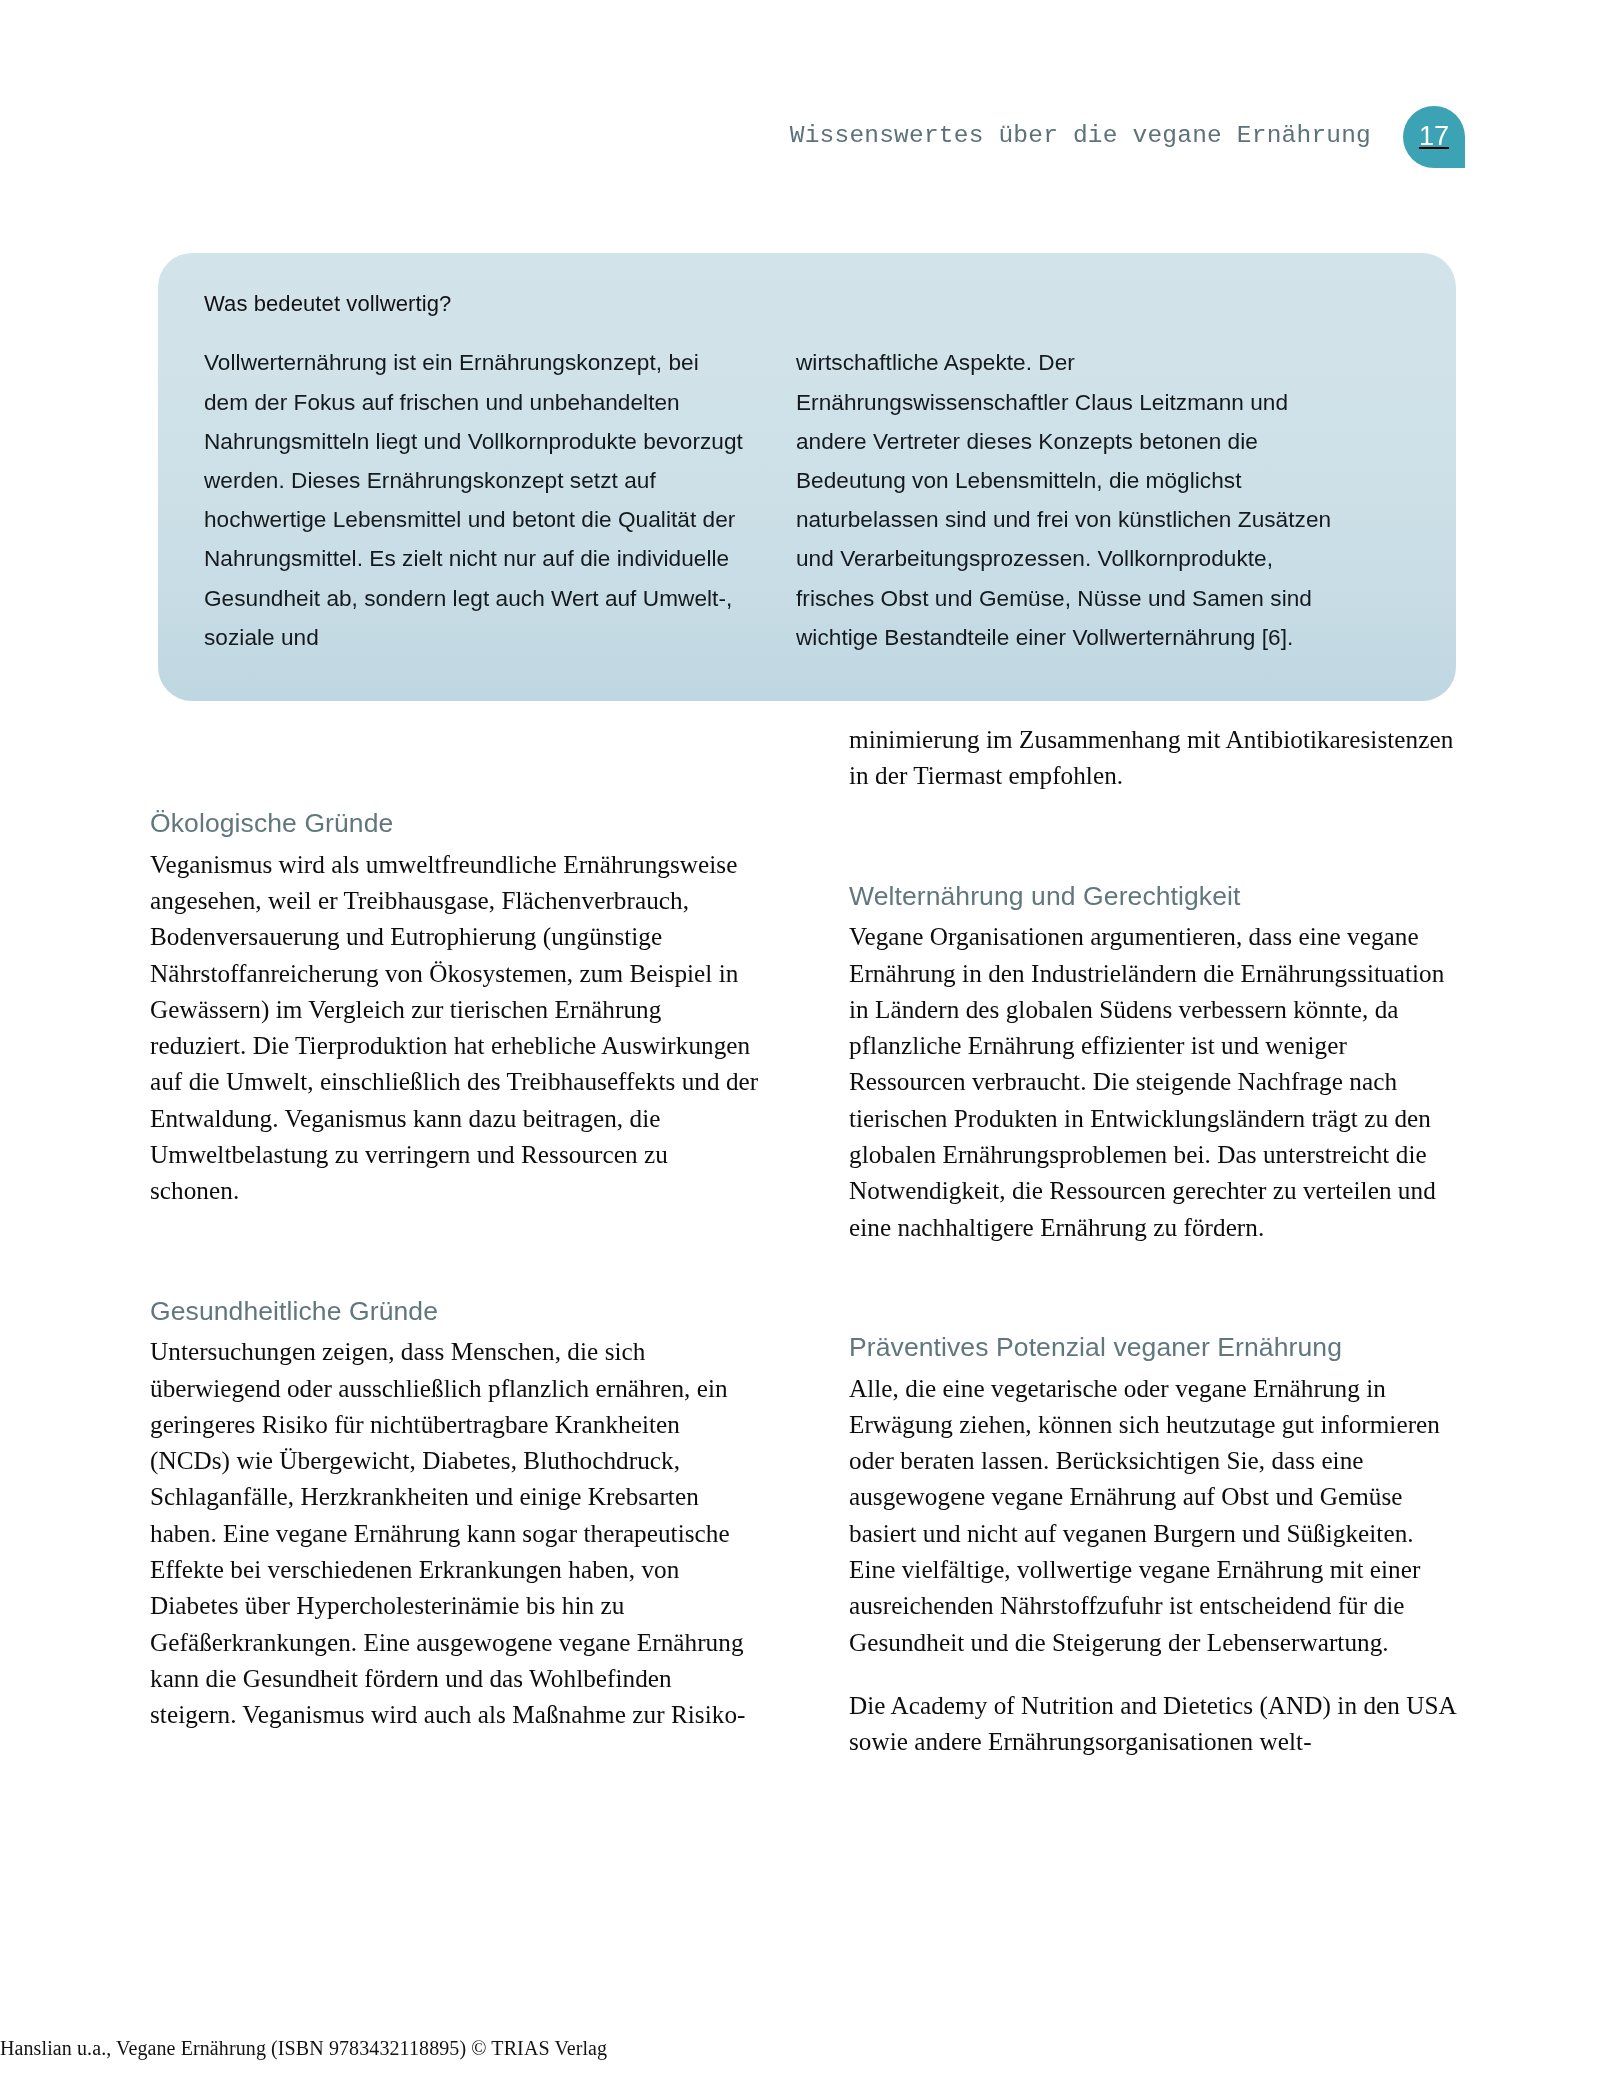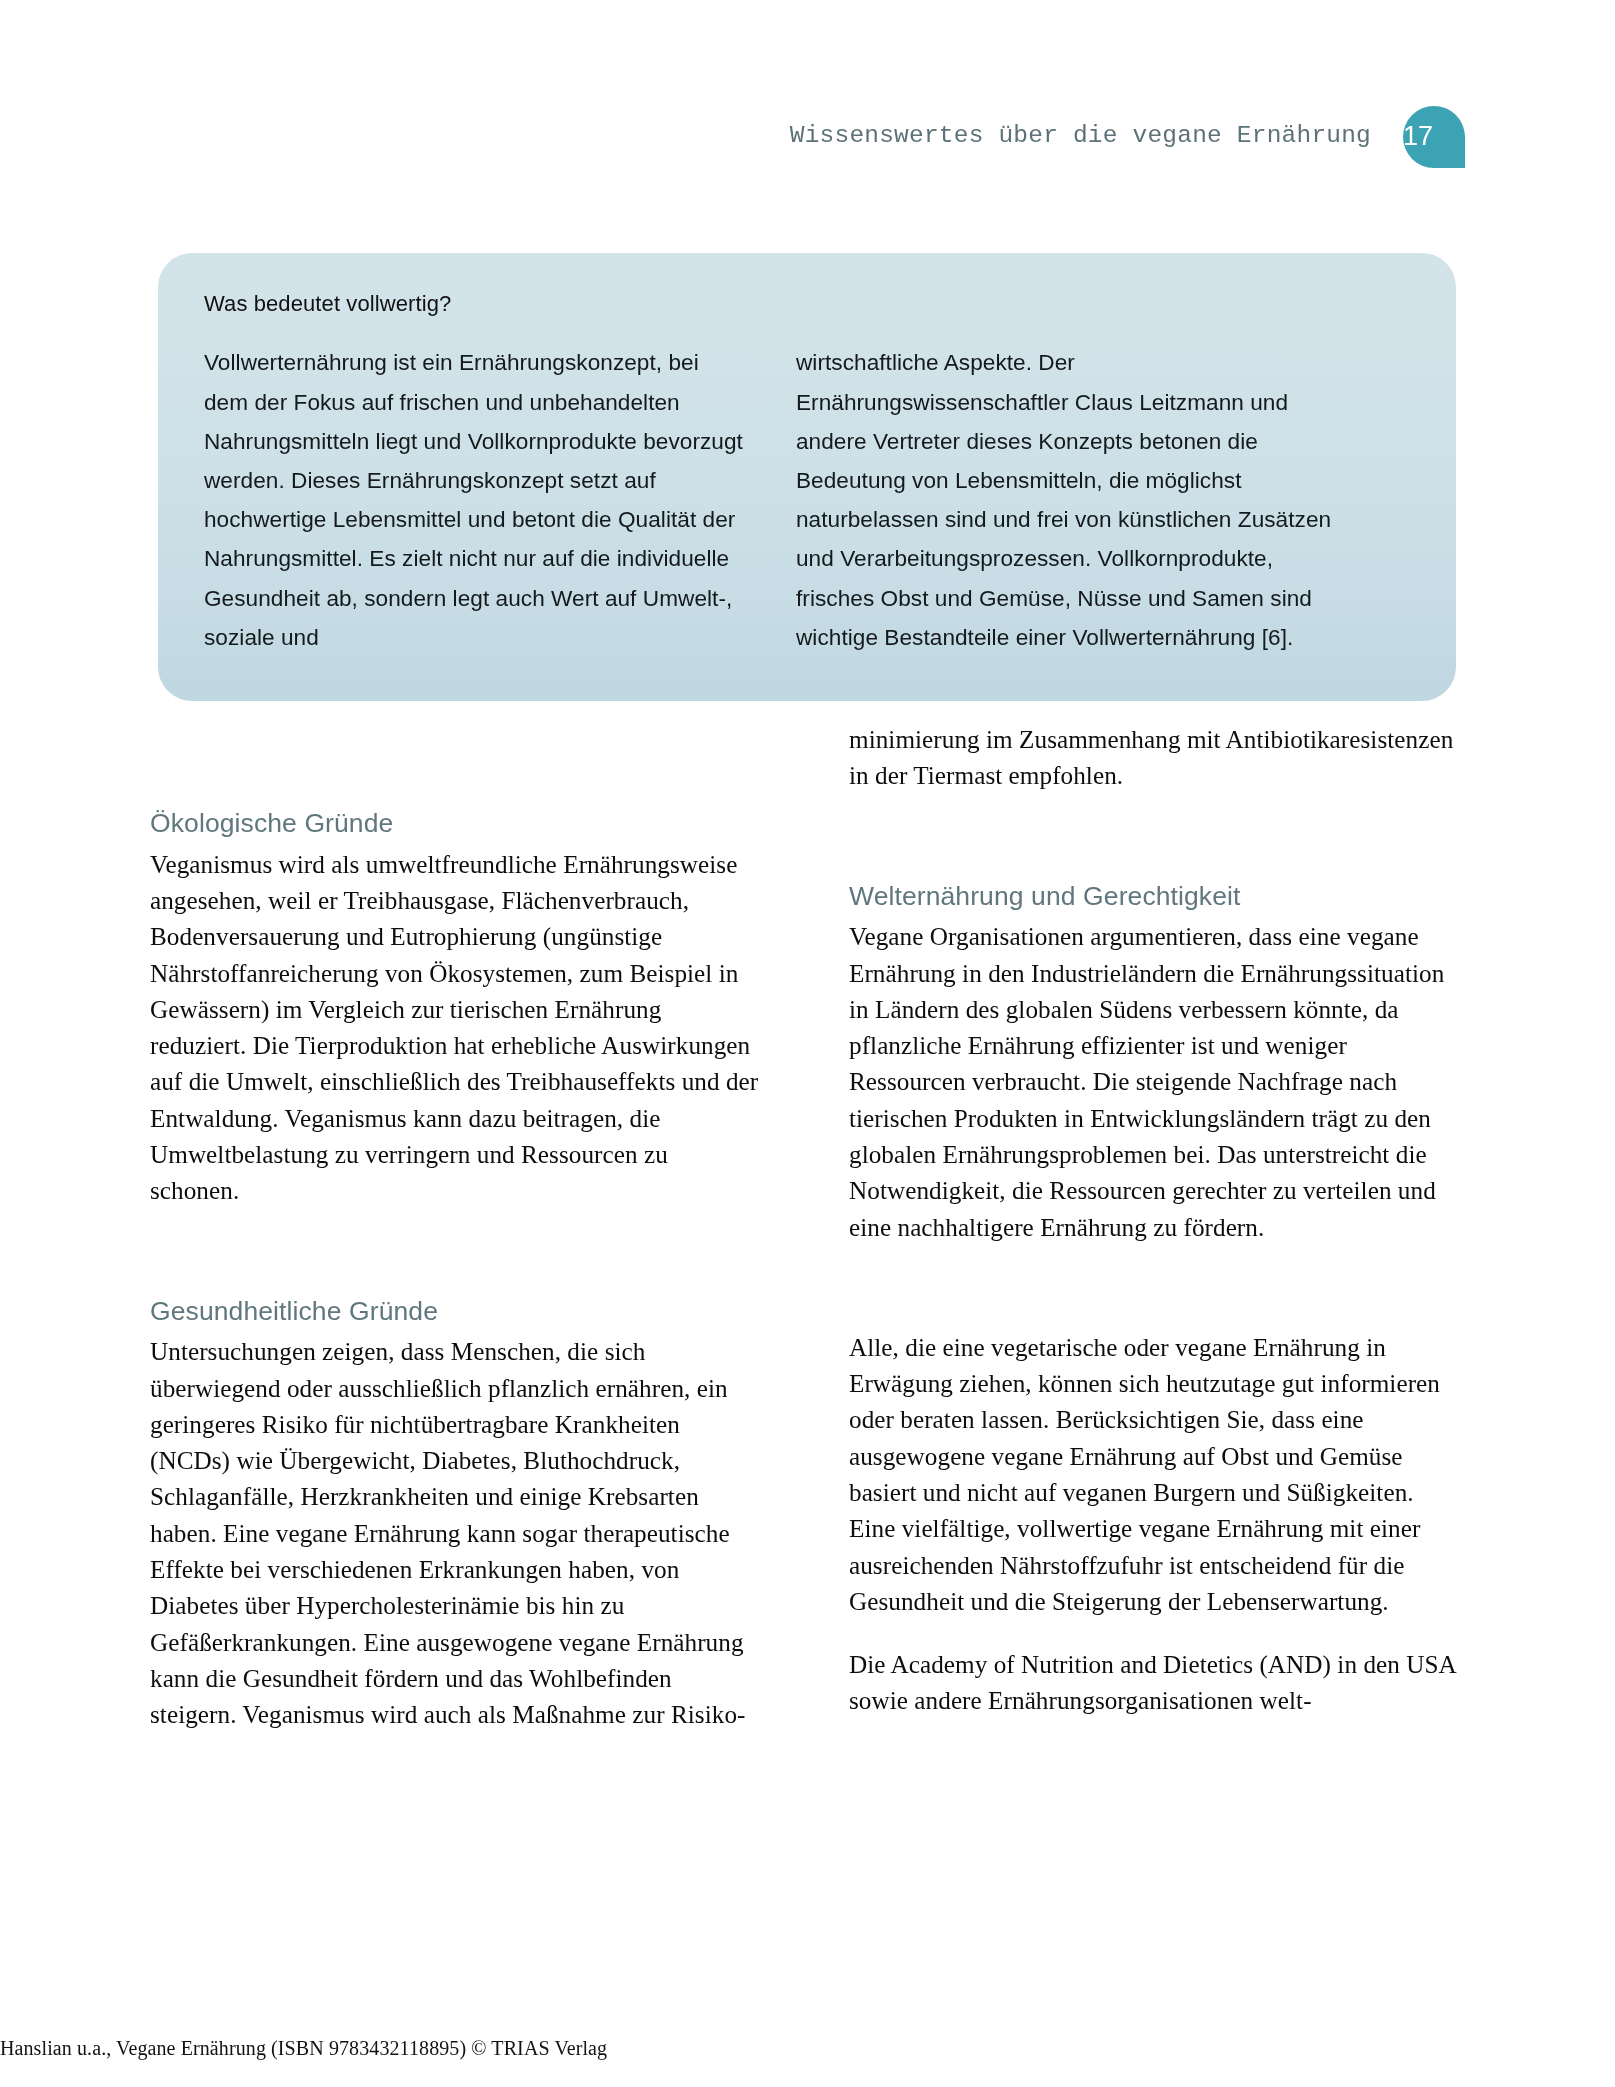--- a/index.html
+++ b/index.html
@@ -43,21 +43,23 @@
     padding-right: 32px;
     padding-bottom: 4px;
   }
   .page-badge {
     width: 62px;
     height: 62px;
     background: #3ca3b4;
     border-radius: 31px 31px 0 31px;
     display: flex;
     align-items: center;
+    justify-content: center;
     flex: 0 0 auto;
+    text-decoration: underline;
   }
   .page-badge-num {
     font-family: "Liberation Sans", "DejaVu Sans", sans-serif;
     font-size: 27px;
     color: #ffffff;
     line-height: 1;
     padding-bottom: 2px;
   }
 
   
@@ -190,20 +192,21 @@
 
     <div class="col">
       <p>minimierung im Zusammenhang mit Antibiotikaresistenzen in der Tiermast empfohlen.</p>
 
       <div class="block">
         <h2 class="section-head">Welternährung und Gerechtigkeit</h2>
         <p>Vegane Organisationen argumentieren, dass eine vegane Ernährung in den Industrieländern die Ernährungssituation in Ländern des globalen Südens verbessern könnte, da pflanzliche Ernährung effizienter ist und weniger Ressourcen verbraucht. Die steigende Nachfrage nach tierischen Produkten in Entwicklungsländern trägt zu den globalen Ernährungsproblemen bei. Das unterstreicht die Notwendigkeit, die Ressourcen gerechter zu verteilen und eine nachhaltigere Ernährung zu fördern.</p>
       </div>
 
       <div class="block">
+        <h2 class="section-head">Präventives Potenzial veganer Ernährung</h2>
         <p>Alle, die eine vegetarische oder vegane Ernährung in Erwägung ziehen, können sich heutzutage gut informieren oder beraten lassen. Berücksichtigen Sie, dass eine ausgewogene vegane Ernährung auf Obst und Gemüse basiert und nicht auf veganen Burgern und Süßigkeiten. Eine vielfältige, vollwertige vegane Ernährung mit einer ausreichenden Nährstoffzufuhr ist entscheidend für die Gesundheit und die Steigerung der Lebenserwartung.</p>
         <p class="spacer-para">Die Academy of Nutrition and Dietetics (AND) in den USA sowie andere Ernährungsorganisationen welt-</p>
       </div>
     </div>
 
   </div>
 
   <div class="footer">Hanslian u.a., Vegane Ernährung  (ISBN 9783432118895) © TRIAS Verlag</div>
 
 </div>

